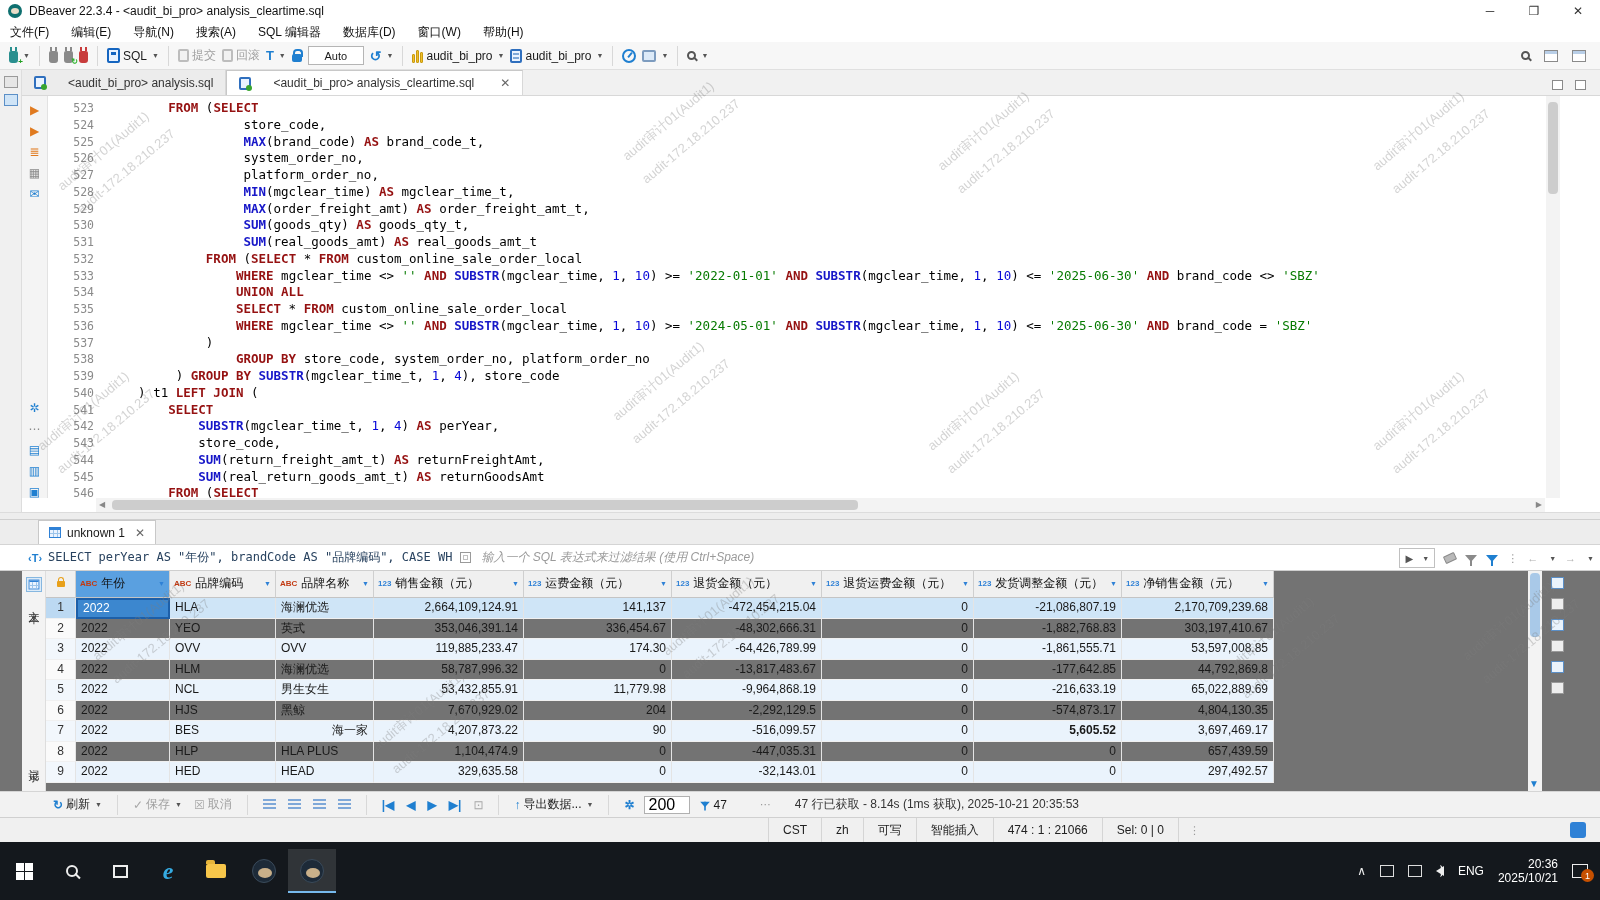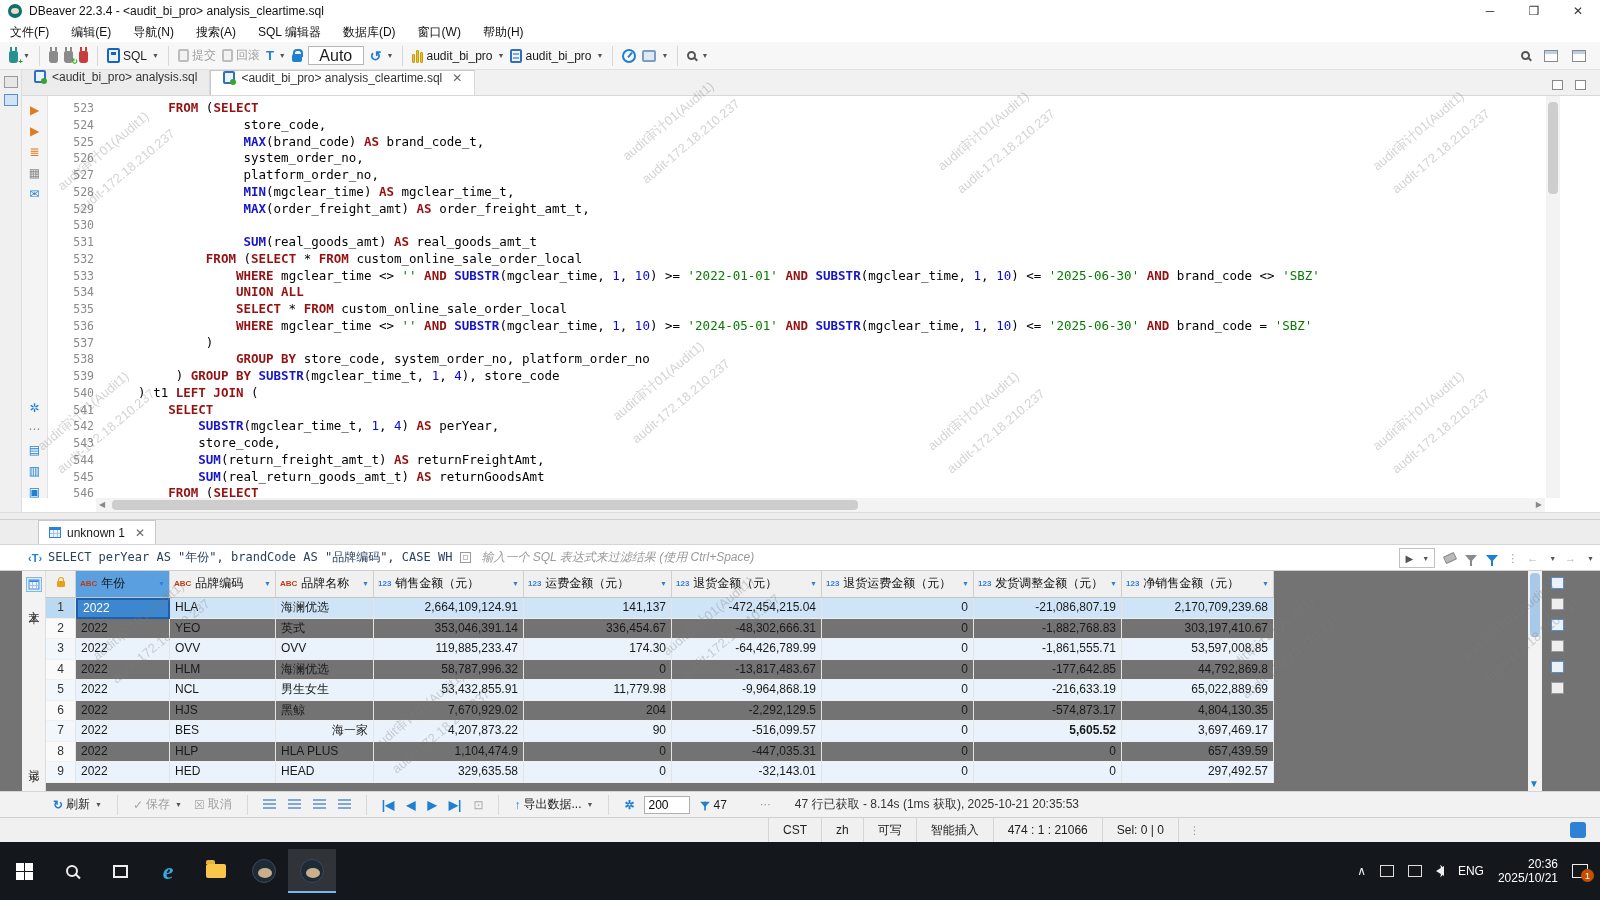--- a/index.html
+++ b/index.html
@@ -33,21 +33,21 @@
   .plug::after  { content:""; position:absolute; top:-4px; right:1px; width:2px; height:4px; background:inherit; }
   .plug.teal { background:#2a8f8f; } .plug.red { background:#c83c3c; }
   .plugbadge { position:absolute; right:-5px; bottom:-3px; font-size:8px; font-weight:bold; color:#1fa01f; }
   .plugbadge.re { color:#2bb32b; }
   .sqlicon { width:13px; height:15px; border:2px solid #1565c0; border-radius:2px; background:#eaf3ff; position:relative; }
   .sqlicon::after { content:""; position:absolute; left:2px; top:2px; right:2px; height:3px; background:#1565c0; }
   .gdoc { width:11px; height:13px; border:2px solid #bdbdbd; border-radius:2px; background:#f2f2f2; }
   .tficon { color:#1f7fd0; font-weight:bold; font-size:13px; }
   .lockic { width:10px; height:8px; background:#1f7fd0; border-radius:2px; position:relative; margin-top:5px; }
   .lockic::before { content:""; position:absolute; top:-5px; left:1px; width:6px; height:6px; border:2px solid #1f7fd0; border-bottom:none; border-radius:4px 4px 0 0; }
-  .autobox { width:56px; height:19px; border:1px solid #b5b5b5; background:#fff; display:flex; align-items:center; justify-content:center; font-size:16px; }
+  .autobox { width:56px; height:19px; border:1px solid #b5b5b5; background:#fff; display:flex; align-items:center; justify-content:center; font-size:11px; }
   .histic { color:#1f7fd0; font-size:14px; font-weight:bold; }
   .ydb { display:flex; gap:1px; align-items:flex-end; height:14px; }
   .ydb span { width:3px; background:#f2c029; border:1px solid #c89a10; border-radius:1px; display:block; }
   .bfile { width:12px; height:14px; border:2px solid #2f6fbe; border-radius:2px; background:#eaf3ff; position:relative; }
   .bfile::after { content:""; position:absolute; left:1px; top:2px; right:1px; height:2px; background:#7fa8d8; box-shadow:0 4px 0 #7fa8d8; }
   .gauge { width:14px; height:14px; border-radius:50%; border:2px solid #1f7fd0; position:relative; }
   .gauge::after { content:""; position:absolute; left:5px; top:1px; width:2px; height:6px; background:#1f7fd0; transform:rotate(40deg); }
   .netic { width:14px; height:12px; border:2px solid #7d9cbf; border-radius:2px; background:#dceaf8; }
   .mag { width:9px; height:9px; border:2px solid #555; border-radius:50%; position:relative; }
   .mag::after { content:""; position:absolute; width:5px; height:2px; background:#555; transform:rotate(45deg); right:-4px; bottom:-2px; }
@@ -55,21 +55,21 @@
   .panelic::after { content:""; position:absolute; top:0; left:0; right:0; height:3px; background:#b9cfe8; }
   #toolbar .right { margin-left:auto; display:flex; align-items:center; gap:14px; padding-right:14px; }
 
   
   #leftrail { position:absolute; top:70px; left:0; width:22px; height:747px; background:#f0f0f0; border-right:1px solid #ddd; }
   .railic { width:14px; height:12px; margin:6px auto 0; border:1px solid #9a9a9a; background:#e6e6e6; }
   .railic.blue { background:#cfe4f7; border-color:#5b8fc7; }
 
   
   #tabrow { position:absolute; top:70px; left:22px; width:1578px; height:26px; background:#f1f1f1; border-bottom:1px solid #d8d8d8; display:flex; align-items:flex-end; }
-  .etab { height:25px; display:flex; gap:6px; padding:0 12px; font-size:12px; color:#333;
+  .etab { height:25px; display:flex; align-items:center; gap:22px; padding:0 12px; font-size:12px; color:#333;
     border-right:1px solid #d8d8d8; background:#ececec; }
   .etab.active { background:#fff; border-top:1px solid #c8c8c8; border-left:1px solid #c8c8c8; }
   .sqlfileic { width:12px; height:13px; border:2px solid #2f6fbe; border-radius:2px; background:#eaf3ff; position:relative; }
   .sqlfileic::after { content:""; position:absolute; right:-3px; bottom:-3px; width:6px; height:6px; border-radius:50%; background:#39a52f; }
   .tabclose { font-size:12px; color:#666; margin-left:4px; }
   #tabrow .right-icons { margin-left:auto; display:flex; gap:12px; padding:0 14px 5px 0; }
   .miniwin { width:11px; height:10px; border:1px solid #8a8a8a; background:#fff; }
 
   
   #editor { position:absolute; top:96px; left:22px; width:1578px; height:402px; background:#fff; overflow:hidden; }
@@ -157,21 +157,21 @@
   #res-sideicons { position:absolute; left:1548px; top:6px; width:18px; display:flex; flex-direction:column; gap:9px; align-items:center; }
   .sideic { width:13px; height:12px; border:1px solid #5b8fc7; background:#eaf3fc; }
   .sideic.g { border-color:#9a9a9a; background:#eee; }
 
   
   #res-toolbar { position:absolute; top:791px; left:0; width:1600px; height:26px; background:#f2f2f2; border-top:1px solid #d5d5d5;
     display:flex; align-items:center; padding-left:50px; gap:6px; font-size:12px; }
   .blueic { color:#1f7fd0; font-weight:bold; }
   .grayic2 { color:#a8a8a8; }
   .rowedit { width:13px; height:11px; background:repeating-linear-gradient(#7fa8d8 0 2px, transparent 2px 4px); }
-  .fetchsize { width:46px; height:18px; border:1px solid #b0b0b0; font-size:12px; padding:0 4px; font-family:"Liberation Sans",sans-serif; }
+  .fetchsize { width:46px; height:18px; border:1px solid #b0b0b0; font-size:16px; padding:0 4px; font-family:"Liberation Sans",sans-serif; }
   #res-status { margin-left:18px; color:#333; }
 
   
   #statusbar { position:absolute; top:817px; left:0; width:1600px; height:25px; background:#f0f0f0; border-top:1px solid #d0d0d0;
     display:flex; align-items:center; }
   #statusbar .spacer { width:768px; }
   .seg { height:25px; display:flex; align-items:center; justify-content:center; padding:0 14px; border-left:1px solid #d5d5d5; color:#222; }
   .seg:last-of-type { border-right:1px solid #d5d5d5; }
   #status-blue { position:absolute; right:14px; top:4px; width:16px; height:16px; background:#2f81d6; border-radius:3px; }
 
@@ -351,21 +351,21 @@
     </div>
     <div id="code-wrap">
       <div id="code-lines">
           <div class="code-line"><span class="ln">523</span><span class="ct"><span class="tok-p">        </span><span class="tok-k">FROM</span><span class="tok-p"> (</span><span class="tok-k">SELECT</span></span></div>
           <div class="code-line"><span class="ln">524</span><span class="ct"><span class="tok-p">                  store_code,</span></span></div>
           <div class="code-line"><span class="ln">525</span><span class="ct"><span class="tok-p">                  </span><span class="tok-f">MAX</span><span class="tok-p">(brand_code) </span><span class="tok-k">AS</span><span class="tok-p"> brand_code_t,</span></span></div>
           <div class="code-line"><span class="ln">526</span><span class="ct"><span class="tok-p">                  system_order_no,</span></span></div>
           <div class="code-line"><span class="ln">527</span><span class="ct"><span class="tok-p">                  platform_order_no,</span></span></div>
           <div class="code-line"><span class="ln">528</span><span class="ct"><span class="tok-p">                  </span><span class="tok-f">MIN</span><span class="tok-p">(mgclear_time) </span><span class="tok-k">AS</span><span class="tok-p"> mgclear_time_t,</span></span></div>
           <div class="code-line"><span class="ln">529</span><span class="ct"><span class="tok-p">                  </span><span class="tok-f">MAX</span><span class="tok-p">(order_freight_amt) </span><span class="tok-k">AS</span><span class="tok-p"> order_freight_amt_t,</span></span></div>
-          <div class="code-line"><span class="ln">530</span></div>
+          <div class="code-line"><span class="ln">530</span><span class="ct"><span class="tok-p">                  </span><span class="tok-f">SUM</span><span class="tok-p">(goods_qty) </span><span class="tok-k">AS</span><span class="tok-p"> goods_qty_t,</span></span></div>
           <div class="code-line"><span class="ln">531</span><span class="ct"><span class="tok-p">                  </span><span class="tok-f">SUM</span><span class="tok-p">(real_goods_amt) </span><span class="tok-k">AS</span><span class="tok-p"> real_goods_amt_t</span></span></div>
           <div class="code-line"><span class="ln">532</span><span class="ct"><span class="tok-p">             </span><span class="tok-k">FROM</span><span class="tok-p"> (</span><span class="tok-k">SELECT</span><span class="tok-p"> * </span><span class="tok-k">FROM</span><span class="tok-p"> custom_online_sale_order_local</span></span></div>
           <div class="code-line"><span class="ln">533</span><span class="ct"><span class="tok-p">                 </span><span class="tok-k">WHERE</span><span class="tok-p"> mgclear_time &lt;&gt; </span><span class="tok-s">''</span><span class="tok-p"> </span><span class="tok-k">AND</span><span class="tok-p"> </span><span class="tok-f">SUBSTR</span><span class="tok-p">(mgclear_time, </span><span class="tok-n">1</span><span class="tok-p">, </span><span class="tok-n">10</span><span class="tok-p">) &gt;= </span><span class="tok-s">'2022-01-01'</span><span class="tok-p"> </span><span class="tok-k">AND</span><span class="tok-p"> </span><span class="tok-f">SUBSTR</span><span class="tok-p">(mgclear_time, </span><span class="tok-n">1</span><span class="tok-p">, </span><span class="tok-n">10</span><span class="tok-p">) &lt;= </span><span class="tok-s">'2025-06-30'</span><span class="tok-p"> </span><span class="tok-k">AND</span><span class="tok-p"> brand_code &lt;&gt; </span><span class="tok-s">'SBZ'</span></span></div>
           <div class="code-line"><span class="ln">534</span><span class="ct"><span class="tok-p">                 </span><span class="tok-k">UNION ALL</span></span></div>
           <div class="code-line"><span class="ln">535</span><span class="ct"><span class="tok-p">                 </span><span class="tok-k">SELECT</span><span class="tok-p"> * </span><span class="tok-k">FROM</span><span class="tok-p"> custom_online_sale_order_local</span></span></div>
           <div class="code-line"><span class="ln">536</span><span class="ct"><span class="tok-p">                 </span><span class="tok-k">WHERE</span><span class="tok-p"> mgclear_time &lt;&gt; </span><span class="tok-s">''</span><span class="tok-p"> </span><span class="tok-k">AND</span><span class="tok-p"> </span><span class="tok-f">SUBSTR</span><span class="tok-p">(mgclear_time, </span><span class="tok-n">1</span><span class="tok-p">, </span><span class="tok-n">10</span><span class="tok-p">) &gt;= </span><span class="tok-s">'2024-05-01'</span><span class="tok-p"> </span><span class="tok-k">AND</span><span class="tok-p"> </span><span class="tok-f">SUBSTR</span><span class="tok-p">(mgclear_time, </span><span class="tok-n">1</span><span class="tok-p">, </span><span class="tok-n">10</span><span class="tok-p">) &lt;= </span><span class="tok-s">'2025-06-30'</span><span class="tok-p"> </span><span class="tok-k">AND</span><span class="tok-p"> brand_code = </span><span class="tok-s">'SBZ'</span></span></div>
           <div class="code-line"><span class="ln">537</span><span class="ct"><span class="tok-p">             )</span></span></div>
           <div class="code-line"><span class="ln">538</span><span class="ct"><span class="tok-p">                 </span><span class="tok-k">GROUP BY</span><span class="tok-p"> store_code, system_order_no, platform_order_no</span></span></div>
           <div class="code-line"><span class="ln">539</span><span class="ct"><span class="tok-p">         ) </span><span class="tok-k">GROUP BY</span><span class="tok-p"> </span><span class="tok-f">SUBSTR</span><span class="tok-p">(mgclear_time_t, </span><span class="tok-n">1</span><span class="tok-p">, </span><span class="tok-n">4</span><span class="tok-p">), store_code</span></span></div>
           <div class="code-line"><span class="ln">540</span><span class="ct"><span class="tok-p">    ) t1 </span><span class="tok-k">LEFT JOIN</span><span class="tok-p"> (</span></span></div>

